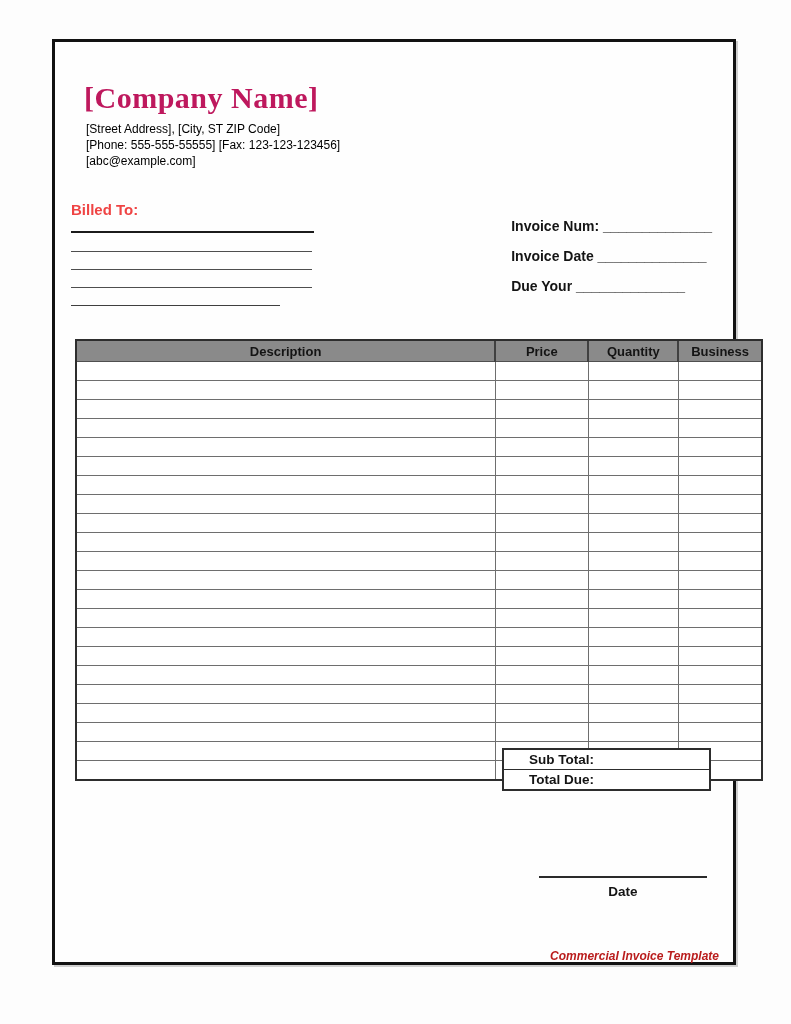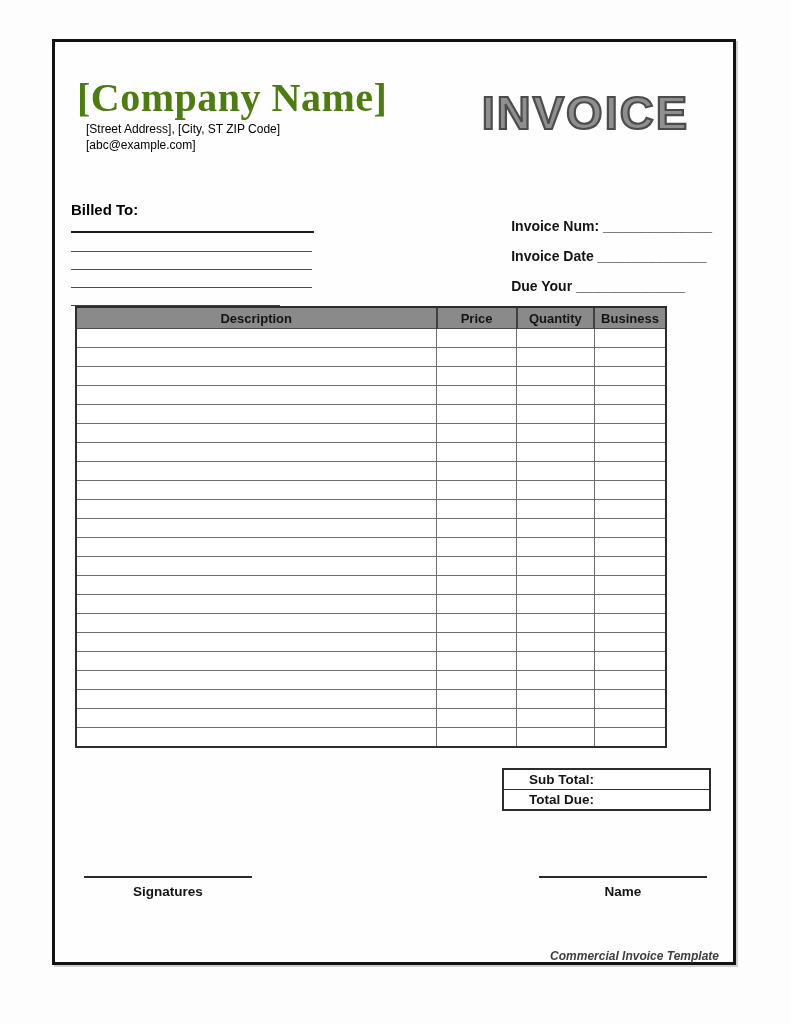--- a/index.html
+++ b/index.html
@@ -9,51 +9,51 @@
     -webkit-font-smoothing:antialiased;
   }
   .canvas{position:relative;width:791px;height:1024px;background:#fdfdfd;}
   .frame{
     position:absolute;left:52px;top:39px;width:678px;height:920px;
     border:3px solid #121212;background:#fefefe;
     box-shadow:2px 2px 0 rgba(120,120,120,.35);
   }
   
   .company-name{
-    position:absolute;left:22px;top:32px;margin:0;
+    position:absolute;left:22px;top:32px;margin:7px;
     font-family:"Liberation Serif","DejaVu Serif",serif;
-    font-weight:bold;font-size:40px;letter-spacing:.5px;color:#4d7c0f;
+    font-weight:bold;font-size:30px;letter-spacing:.5px;color:#be185d;
     white-space:nowrap;
   }
   .company-contact{
     position:absolute;left:31px;top:79px;
     font-size:12px;line-height:16px;color:#000000;
   }
   .invoice-title{
     position:absolute;top:47px;right:44px;
     font-size:47px;line-height:47px;font-weight:bold;letter-spacing:2px;
     color:#8f8f8f;
     -webkit-text-stroke:2.2px #4c4c4c;
     white-space:nowrap;
   }
   
-  .billed-label{position:absolute;left:16px;top:159px;font-size:15px;font-weight:bold;color:#000000;}
+  .billed-label{position:absolute;left:16px;top:159px;font-size:15px;font-weight:bold;color:#ef4444;}
   .billed-lines{position:absolute;left:16px;top:189px;}
   .bline{height:0;border-top:1px solid #4e4e4e;margin-bottom:17px;}
   .bline.l1{width:243px;border-top:2px solid #1b1b1b;margin-bottom:18px;}
   .bline.l2{width:241px;}
   .bline.l3{width:241px;}
   .bline.l4{width:241px;}
   .bline.l5{width:209px;border-top-color:#3f3f3f;}
   .meta{position:absolute;right:21px;top:176px;text-align:left;}
   .meta-row{margin-bottom:14px;font-size:14px;font-weight:bold;color:#141414;white-space:nowrap;}
   .meta-row .uline{font-weight:bold;letter-spacing:0;}
   
   table.items{
-    position:absolute;left:20px;top:264px;width:592px;
+    position:absolute;left:20px;top:297px;width:688px;
     border-collapse:collapse;table-layout:fixed;
     border:2px solid #2d2d2d;
   }
   table.items col.c-desc{width:61.1%;}
   table.items col.c-price{width:13.6%;}
   table.items col.c-qty{width:13.1%;}
   table.items col.c-ext{width:12.2%;}
   table.items thead th{
     background:#8a8a8a;color:#141414;
     font-size:13px;font-weight:bold;text-align:center;
@@ -61,55 +61,55 @@
     border-top:2px solid #2d2d2d;border-bottom:1px solid #4f4f4f;
     border-left:2px solid #404040;
   }
   table.items thead th:first-child{border-left:none;}
   table.items tbody td{
     height:18px;padding:0;background:#fff;
     border:1px solid #6e6e6e;
   }
   
   .totals{
-    position:absolute;left:447px;top:726px;width:205px;
+    position:absolute;left:447px;top:706px;width:205px;
     border:2px solid #2d2d2d;background:#fff;
   }
   .t-row{display:flex;align-items:center;height:19px;border-bottom:1px solid #2d2d2d;}
   .t-row:last-child{border-bottom:none;}
   .t-label{width:90px;text-align:right;font-size:13.5px;font-weight:bold;color:#141414;white-space:nowrap;}
   .t-value{flex:1;height:100%;}
   
   .sig{position:absolute;width:168px;text-align:center;}
   .sig-left{left:29px;top:834px;}
   .sig-right{left:484px;top:834px;}
   .sig-line{height:0;border-top:2px solid #2a2a2a;}
   .sig-label{margin-top:6px;font-size:13.5px;font-weight:bold;color:#141414;}
   
   .thanks{
     position:absolute;left:210px;top:903px;
     font-size:15.5px;font-weight:bold;font-style:italic;color:#111;white-space:nowrap;
   }
   .template-name{
     position:absolute;right:14px;top:907px;
-    font-size:12px;font-weight:bold;font-style:italic;color:#404040;white-space:nowrap;
+    font-size:12px;font-weight:bold;font-style:italic;color:#b91c1c;white-space:nowrap;
   }
 </style>
 </head>
 <body>
 
 <div class="canvas">
   <div class="frame">
 
     <h1 class="company-name">[Company Name]</h1>
     <div class="company-contact">
       <div>[Street Address], [City, ST ZIP Code]</div>
+      <div>[Phone: 555-555-55555] [Fax: 123-123-123456]</div>
       <div>[abc@example.com]</div>
     </div>
-    <div class="invoice-title">INVOICE</div>
 
     <div class="billed-label">Billed To:</div>
     <div class="billed-lines">
         <div class="bline l1"></div>
         <div class="bline l2"></div>
         <div class="bline l3"></div>
         <div class="bline l4"></div>
         <div class="bline l5"></div>
       </div>
 
@@ -283,25 +283,21 @@
       <div class="t-row">
         <div class="t-label">Sub Total:</div>
         <div class="t-value"></div>
       </div>
       <div class="t-row">
         <div class="t-label">Total Due:</div>
         <div class="t-value"></div>
       </div>
     </div>
 
-    <div class="sig sig-left">
-      <div class="sig-line"></div>
-      <div class="sig-label">Signatures</div>
-    </div>
     <div class="sig sig-right">
       <div class="sig-line"></div>
-      <div class="sig-label">Name</div>
+      <div class="sig-label">Date</div>
     </div>
 
     <div class="template-name">Commercial Invoice Template</div>
 
   </div>
 </div>
 
 </body></html>

